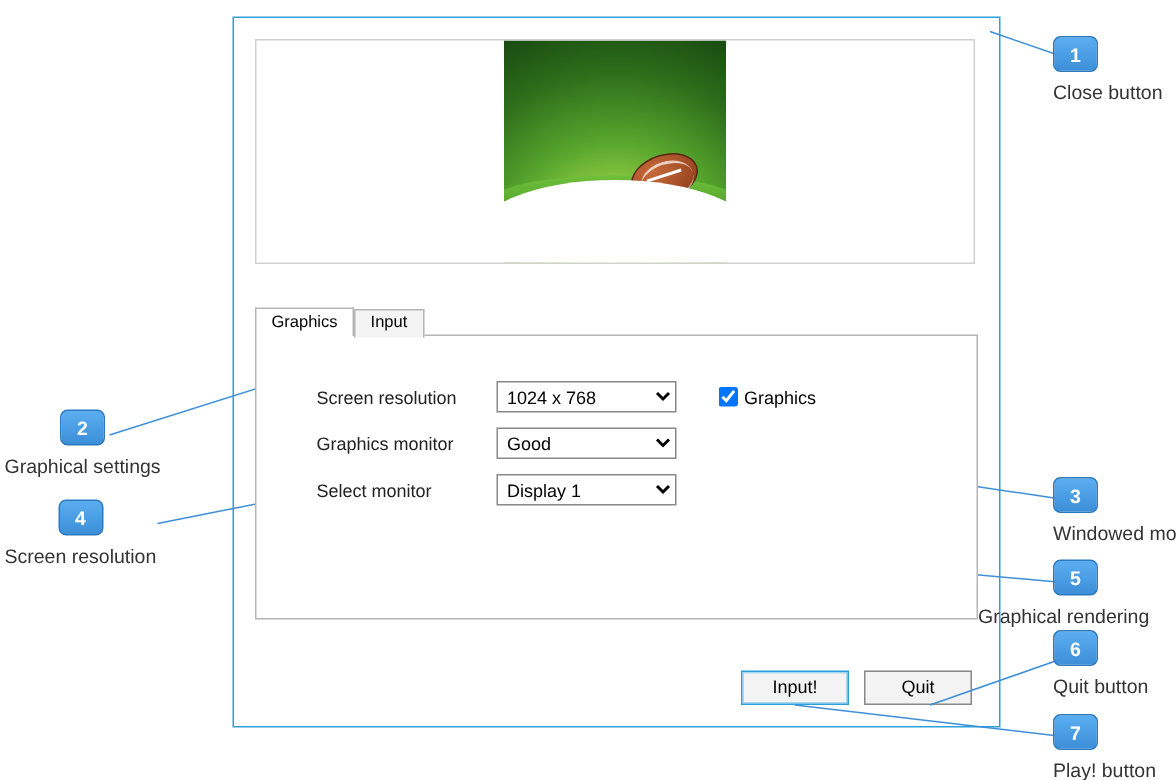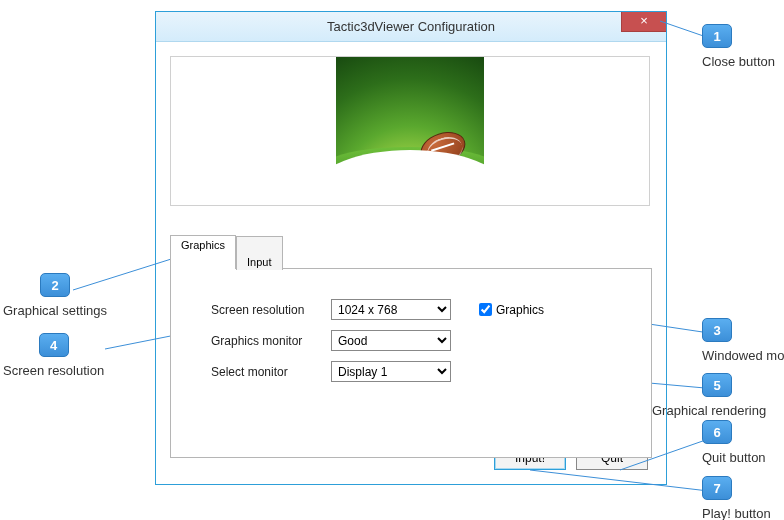--- a/index.html
+++ b/index.html
@@ -38,21 +38,21 @@
   .ball::after { content: ""; position: absolute; left: 5px; top: 4px; width: 36px; height: 22px; border-radius: 50%; border-top: 2px solid rgba(255,255,255,0.7); border-bottom: 2px solid rgba(255,255,255,0.5); }
 
   .tabs { margin-top: 12px; position: relative; }
   .tab-row { display: flex; position: relative; z-index: 2; }
   .tab {
     border: 1px solid #b5b5b5; border-bottom: none; padding: 3px 10px;
     background: #fff; font-size: 11px; margin-right: 0px; cursor: pointer;
     position: relative; top: 1px; margin-top: 16px;
   }
   .tab.active { background: #fff; z-index: 3; }
-  .tab.inactive { background: #f4f4f4; top: 2px; padding-top:19px; padding-bottom:2px;}
+  .tab.inactive { background: #f4f4f4; top: 2px; padding-top:2px; padding-bottom:2px;}
   .tab-panel {
     border: 1px solid #b5b5b5; background: #fff; height: 190px; padding: 30px 40px;
     position: relative; z-index: 1;
   }
 
   .form-row { display: flex; align-items: center; margin-bottom: 10px; }
   .form-label { width: 120px; font-size: 12px; color: #222; }
   select {
     width: 120px; height: 21px; font-size: 12px; border: 1px solid #888;
     background: #fff; padding: 0 2px;
@@ -83,26 +83,20 @@
   .callout.left .callout-stack { align-items: flex-end; }
   .callout.right .callout-stack { align-items: flex-start; }
 
   svg.connector { position: absolute; overflow: visible; pointer-events: none; }
   svg.connector line, svg.connector path { stroke: #3c8fd8; stroke-width: 1; fill: none; }
 </style>
 </head>
 <body>
 
 <div class="dialog">
-  <div class="titlebar">
-    <span class="titlebar-text">Tactic3dViewer Configuration</span>
-    <div class="close-btn">
-      <span>×</span>
-    </div>
-  </div>
 
   <div class="content">
     <div class="banner">
       <div class="banner-img">
         <div class="sky"></div>
         <div class="grass"></div>
         <div class="ball"></div>
         <div class="wave"></div>
       </div>
     </div>

